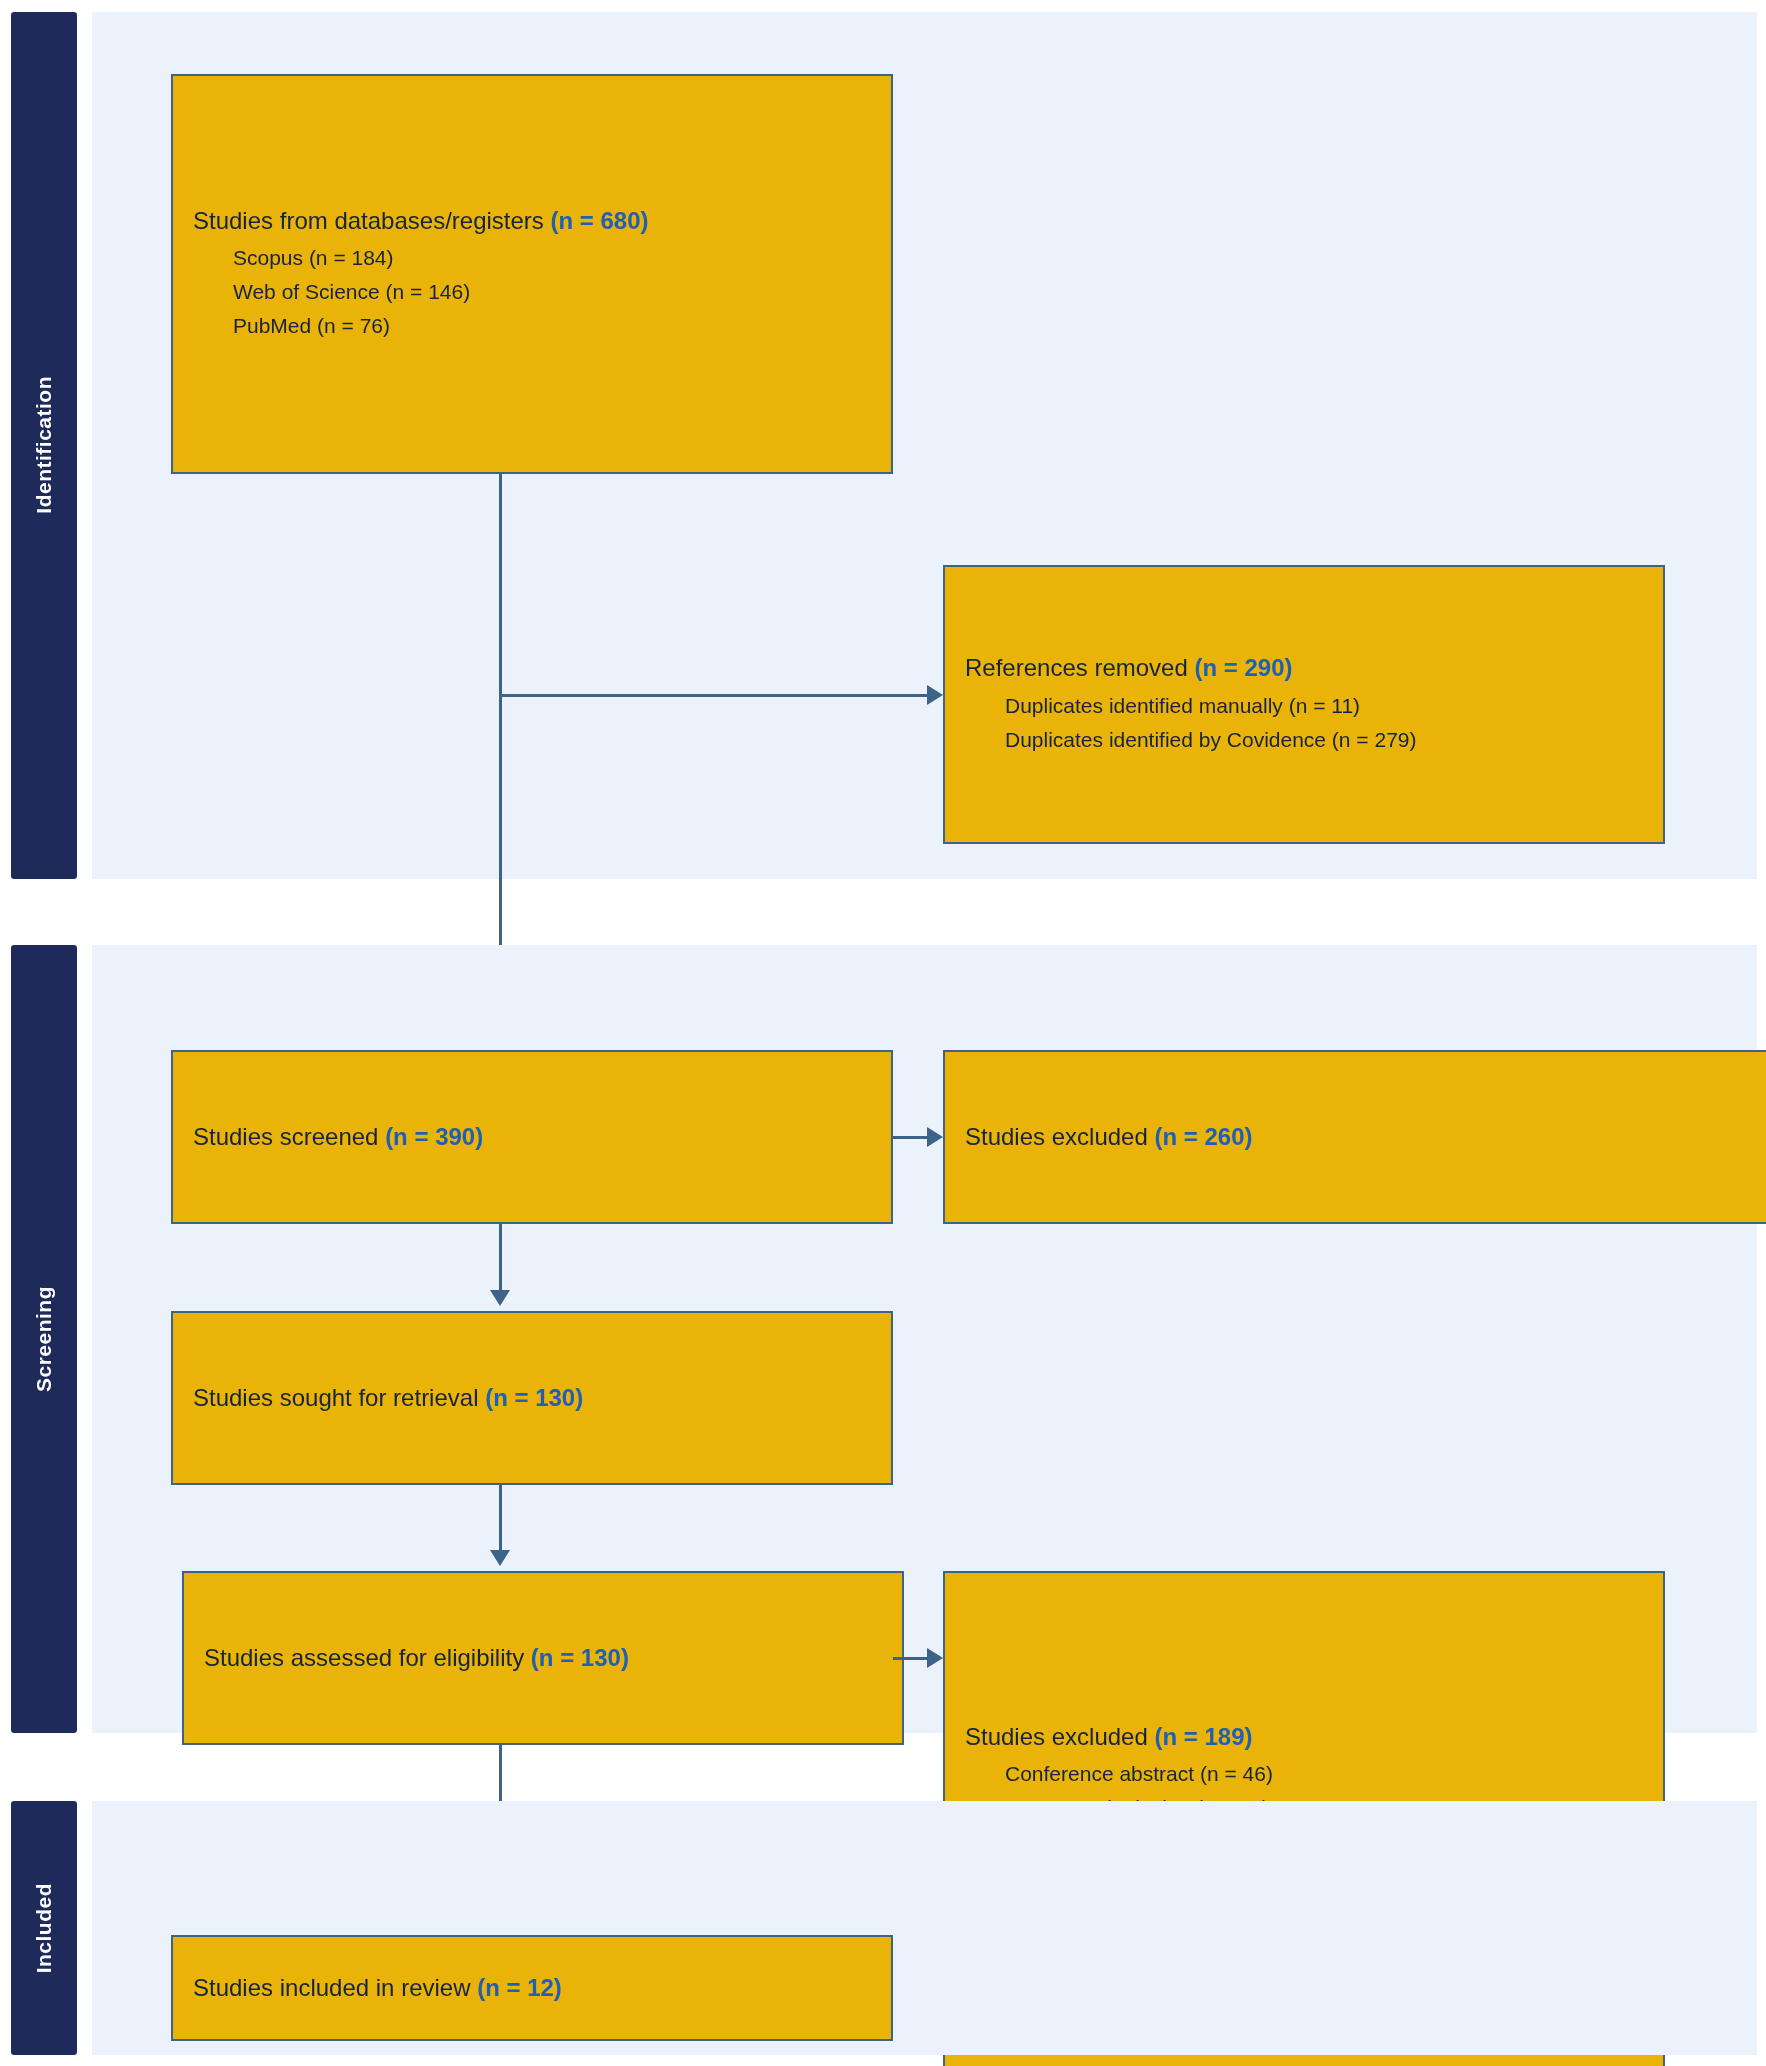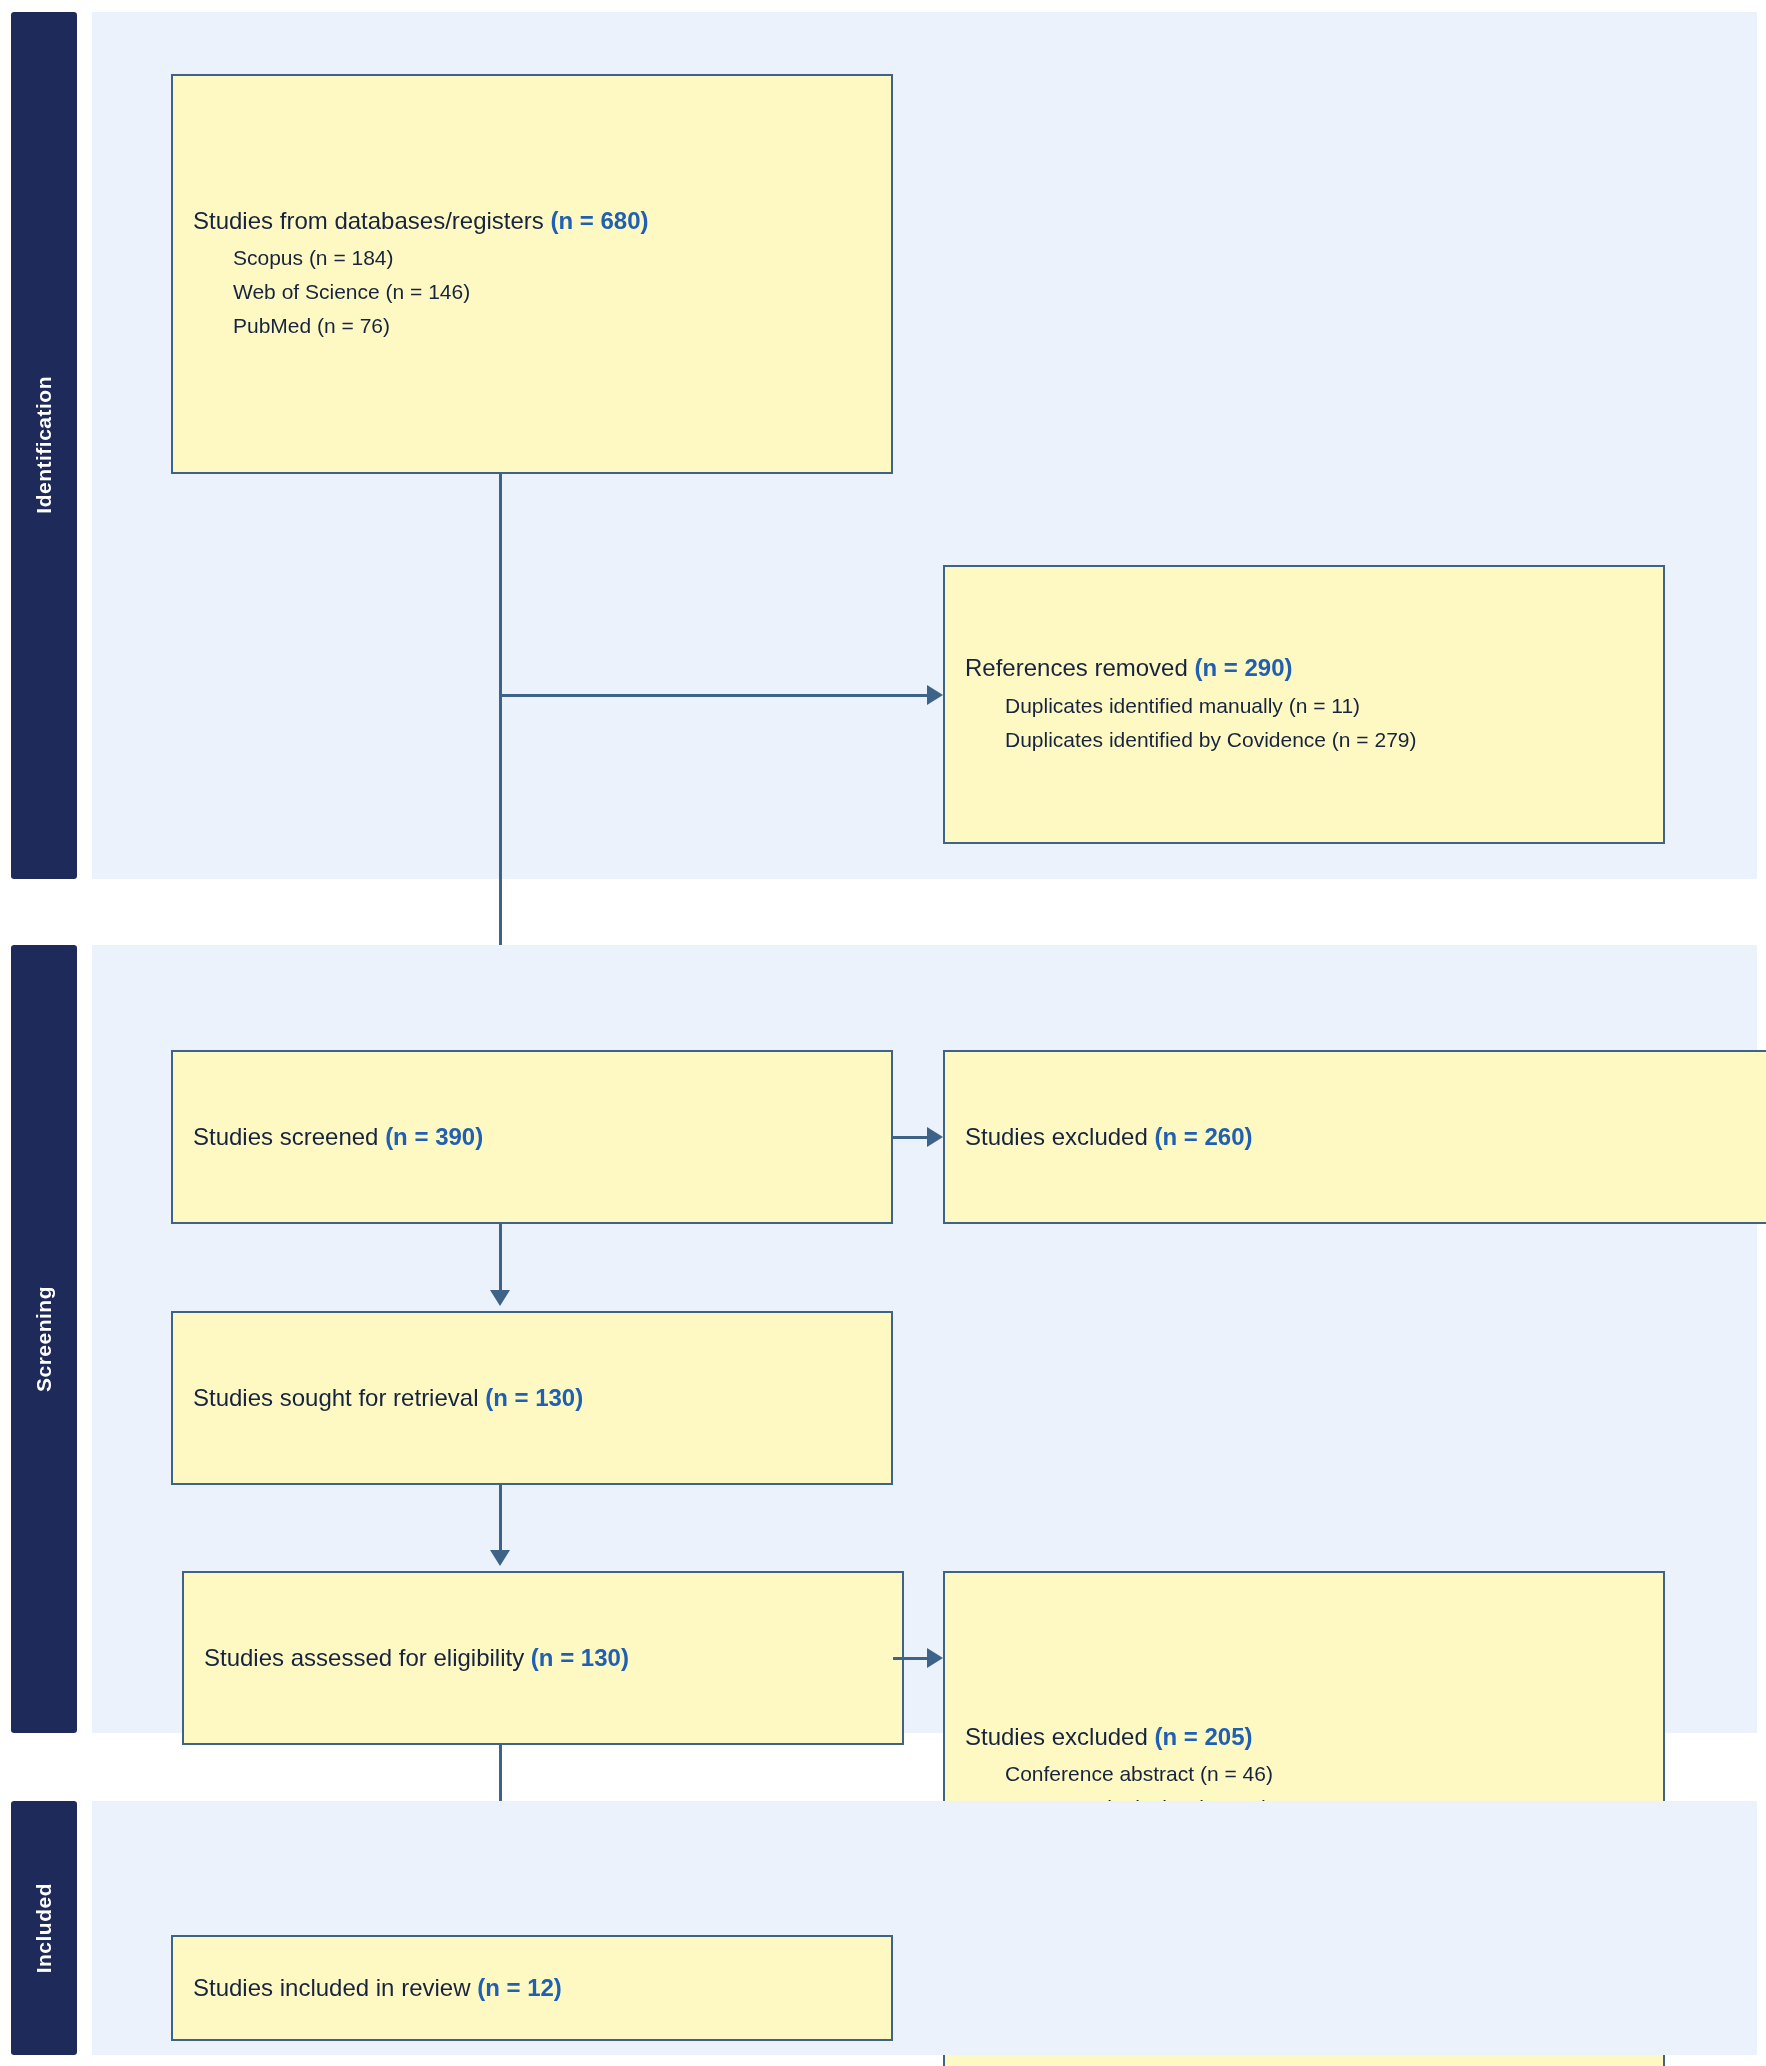--- a/index.html
+++ b/index.html
@@ -17,21 +17,21 @@
     position:absolute;background:#1e2a5a;border-radius:3.2px;
     display:flex;align-items:center;justify-content:center;
   }
   .stage-tab .vtext{
     color:#ffffff;font-weight:bold;font-size:21px;letter-spacing:0.5px;
     writing-mode:vertical-rl;transform:rotate(180deg);white-space:nowrap;
   }
 
   
   .box{
-    position:absolute;background:#fef9c3;
+    position:absolute;background:#eab308;
     border:2.6px solid #3d6389;box-sizing:border-box;
     display:flex;flex-direction:column;justify-content:center;
   }
   .box-inner{padding:0 20px;}
   .b-title{
     font-size:24px;color:#17243f;line-height:1.35;white-space:nowrap;
   }
   .b-title .nval{color:#1f5fb4;font-weight:bold;}
   .b-sub{
     font-size:21px;color:#17243f;line-height:1.62;margin-left:40px;
@@ -139,21 +139,21 @@
     <div class="box-inner">
       <div class="b-title">
         <span>Studies assessed for eligibility </span><span class="nval">(n = 130)</span>
       </div>
     </div>
   </div>
 
   <div class="box" style="left:943px;top:1571px;width:722px;height:540px;">
     <div class="box-inner">
       <div class="b-title">
-        <span>Studies excluded </span><span class="nval">(n = 205)</span>
+        <span>Studies excluded </span><span class="nval">(n = 189)</span>
       </div>
       <div class="sub-list">
         <div class="b-sub">Conference abstract (n = 46)</div>
         <div class="b-sub">Wrong study design (n = 37)</div>
         <div class="b-sub">Wrong study population (n = 21)</div>
         <div class="b-sub">No mention of sinonasal symptoms (n = 7)</div>
         <div class="b-sub">Wrong study outcomes (n = 4)</div>
         <div class="b-sub">Incomplete study (n = 3)</div>
       </div>
     </div>

